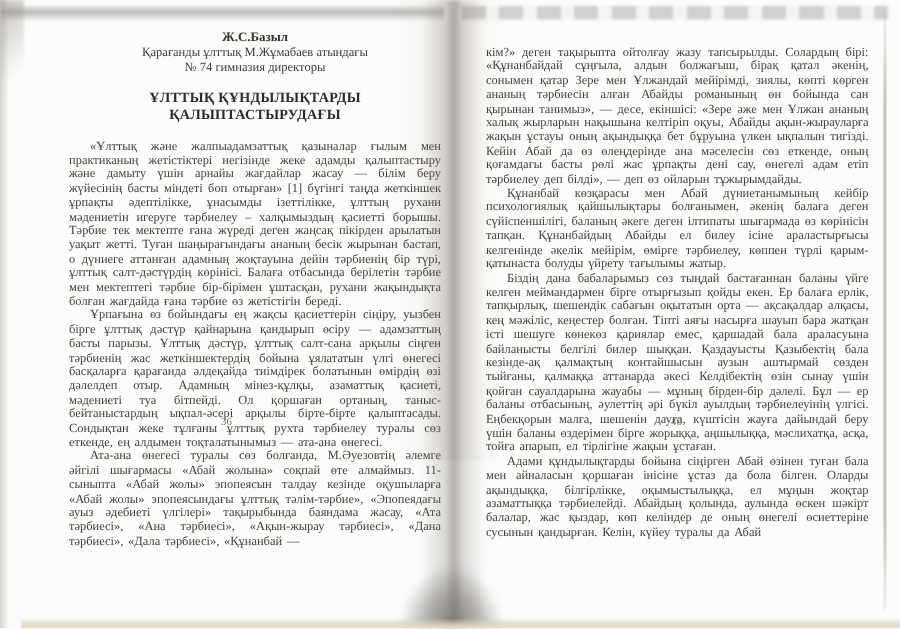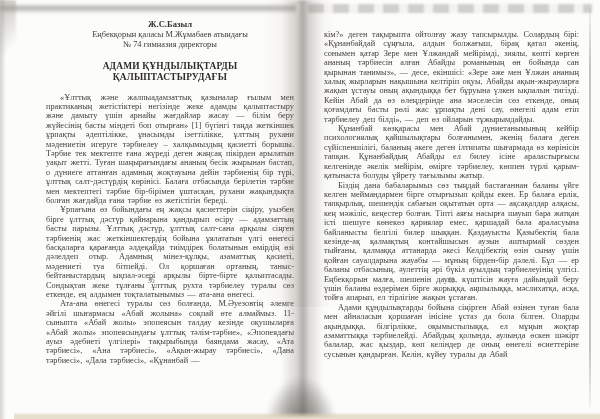--- a/index.html
+++ b/index.html
@@ -121,24 +121,24 @@
 </style>
 </head>
 <body>
 
 <div class="photo">
   <div class="spread">
 
     <section class="page page-left">
       <header class="heading">
         <div class="author">Ж.С.Базыл</div>
-        <div class="affil">Еңбекқорын қаласы М.Жұмабаев атындағы</div>
+        <div class="affil">Қарағанды ұлттық М.Жұмабаев атындағы</div>
         <div class="affil">№ 74 гимназия директоры</div>
       </header>
-      <h1 class="title"><span>АДАМИ ҚҰНДЫЛЫҚТАРДЫ ҚАЛЫПТАСТЫРУДАҒЫ</span><br></h1>
+      <h1 class="title"><span>ҰЛТТЫҚ ҚҰНДЫЛЫҚТАРДЫ ҚАЛЫПТАСТЫРУДАҒЫ</span><br></h1>
       <p class="body indent">«Ұлттық және жалпыадамзаттық қазыналар ғылым мен практиканың жетістіктері негізінде жеке адамды қалыптастыру және дамыту үшін арнайы жағдайлар жасау — білім беру жүйесінің басты міндеті боп отырған» [1] бүгінгі таңда жеткіншек ұрпақты әдептілікке, ұнасымды ізеттілікке, ұлттың рухани мәдениетін игеруге тәрбиелеу – халқымыздың қасиетті борышы. Тәрбие тек мектепте ғана жүреді деген жаңсақ пікірден арылатын уақыт жетті. Туған шаңырағындағы ананың бесік жырынан бастап, о дүниеге аттанған адамның жоқтауына дейін тәрбиенің бір түрі, ұлттық салт-дәстүрдің көрінісі. Балаға отбасында берілетін тәрбие мен мектептегі тәрбие бір-бірімен ұштасқан, рухани жақындықта болған жағдайда ғана тәрбие өз жетістігін береді.</p>
       <p class="body indent">Ұрпағына өз бойындағы ең жақсы қасиеттерін сіңіру, уызбен бірге ұлттық дәстүр қайнарына қандырып өсіру — адамзаттың басты парызы. Ұлттық дәстүр, ұлттық салт-сана арқылы сіңген тәрбиенің жас жеткіншектердің бойына ұялататын үлгі өнегесі басқаларға қарағанда әлдеқайда тиімдірек болатынын өмірдің өзі дәлелдеп отыр. Адамның мінез-құлқы, азаматтық қасиеті, мәдениеті туа бітпейді. Ол қоршаған ортаның, таныс-бейтаныстардың ықпал-әсері арқылы бірте-бірте қалыптасады. Сондықтан жеке тұлғаны ұлттық рухта тәрбиелеу туралы сөз еткенде, ең алдымен тоқталатынымыз — ата-ана өнегесі.</p>
       <p class="body indent">Ата-ана өнегесі туралы сөз болғанда, М.Әуезовтің әлемге әйгілі шығармасы «Абай жолына» соқпай өте алмаймыз. 11-сыныпта «Абай жолы» эпопеясын талдау кезінде оқушыларға «Абай жолы» эпопеясындағы ұлттық тәлім-тәрбие», «Эпопеядағы ауыз әдебиеті үлгілері» тақырыбында баяндама жасау, «Ата тәрбиесі», «Ана тәрбиесі», «Ақын-жырау тәрбиесі», «Дана тәрбиесі», «Дала тәрбиесі», «Құнанбай —</p>
       <div class="pagenum">36</div>
     </section>
 
     <section class="page page-right">
       <p class="body">кім?» деген тақырыпта ойтолғау жазу тапсырылды. Солардың бірі: «Құнанбайдай сұңғыла, алдын болжағыш, бірақ қатал әкенің, сонымен қатар Зере мен Ұлжандай мейірімді, зиялы, көпті көрген ананың тәрбиесін алған Абайды романының өн бойында сан қырынан танимыз», — десе, екіншісі: «Зере әже мен Ұлжан ананың халық жырларын нақышына келтіріп оқуы, Абайды ақын-жырауларға жақын ұстауы оның ақындыққа бет бұруына үлкен ықпалын тигізді. Кейін Абай да өз өлеңдерінде ана мәселесін сөз еткенде, оның қоғамдағы басты рөлі жас ұрпақты дені сау, өнегелі адам етіп тәрбиелеу деп білді», — деп өз ойларын тұжырымдайды.</p>
       <p class="body indent">Құнанбай көзқарасы мен Абай дүниетанымының кейбір психологиялық қайшылықтары болғанымен, әкенің балаға деген сүйіспеншілігі, баланың әкеге деген ілтипаты шығармада өз көрінісін тапқан. Құнанбайдың Абайды ел билеу ісіне араластырғысы келгенінде әкелік мейірім, өмірге тәрбиелеу, көппен түрлі қарым-қатынаста болуды үйрету тағылымы жатыр.</p>
       <p class="body indent">Біздің дана бабаларымыз сөз тыңдай бастағаннан баланы үйге келген меймандармен бірге отырғызып қойды екен. Ер балаға ерлік, тапқырлық, шешендік сабағын оқытатын орта — ақсақалдар алқасы, кең мәжіліс, кеңестер болған. Тіпті аяғы насырға шауып бара жатқан істі шешуге көнекөз қариялар емес, қаршадай бала араласуына байланысты белгілі билер шыққан. Қаздауысты Қазыбектің бала кезінде-ақ қалмақтың контайшысын аузын аштырмай сөзден тыйғаны, қалмаққа аттанарда әкесі Келдібектің өзін сынау үшін қойған сауалдарына жауабы — мұның бірден-бір дәлелі. Бұл — ер баланы отбасының, әулеттің әрі бүкіл ауылдың тәрбиелеуінің үлгісі. Еңбекқорын малға, шешенін дауға, күштісін жауға дайындай беру үшін баланы өздерімен бірге жорыққа, аңшылыққа, мәслихатқа, асқа, тойға апарып, ел тірлігіне жақын ұстаған.</p>

